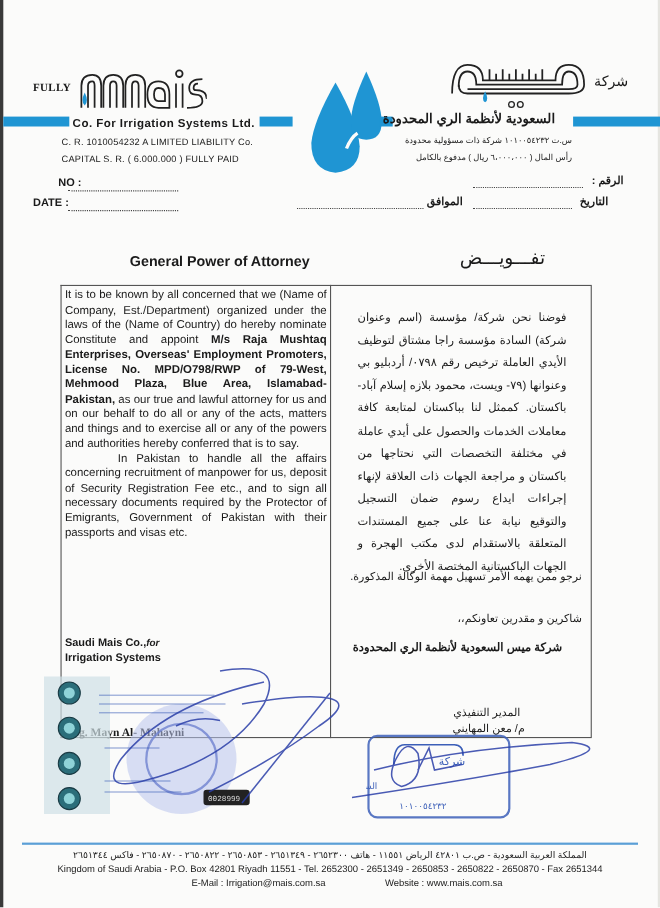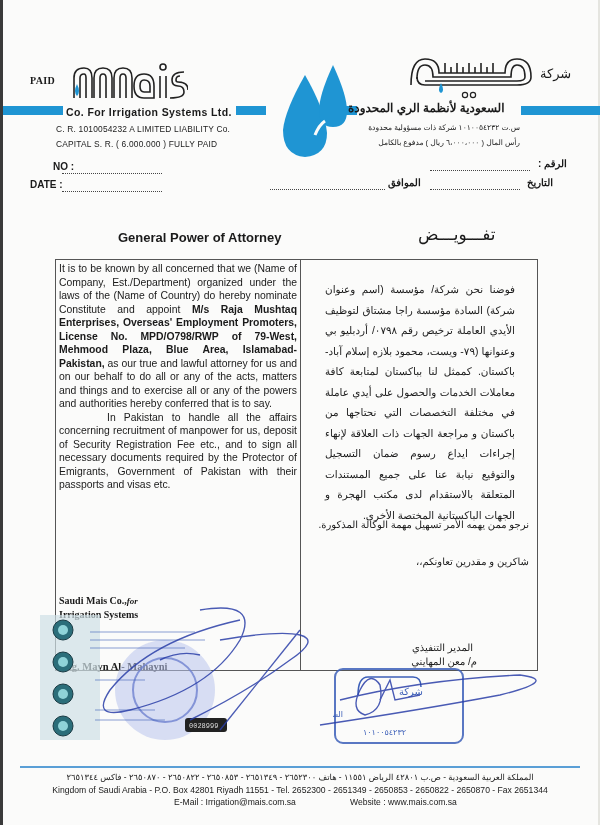--- a/index.html
+++ b/index.html
@@ -39,21 +39,21 @@
 
   
   .box { border:1px solid #555; }
   .box-en { left:55px; top:259px; width:245px; height:410px; border-right:none; }
   .box-ar { left:300px; top:259px; width:236px; height:410px; }
   .en-text { position:absolute; left:3px; top:2px; width:238px; font-size:10.4px; line-height:13.5px; text-align:justify; }
   .en-text p { margin:0; }
   .en-text b { font-weight:bold; }
   .indent { text-indent:48px; }
   .gap { margin-top:13px !important; }
-  .sig-co { position:absolute; left:3px; top:317px; font-family:Liberation Serif, serif; font-weight:bold; font-size:10px; line-height:14px;margin-top:17px; }
+  .sig-co { position:absolute; left:3px; top:317px; font-family:Liberation Sans, sans-serif; font-weight:bold; font-size:10px; line-height:14px; }
   .sig-co i { font-style:italic; font-weight:bold; font-size:9px; }
   .eng-name { position:absolute; left:3px; top:381px; font-family:"Liberation Serif", serif; font-weight:bold; font-size:10.5px;margin-top:20px; }
 
   .ar-text { position:absolute; right:6px; top:4px; width:222px; font-size:10.4px; line-height:20.5px; direction:rtl; text-align:justify; }
   .ar-text p { margin:16px; }
   .ar-req { position:absolute; right:8px; top:255px; width:220px; font-size:10px; line-height:20px; direction:rtl; }
   .ar-thanks { position:absolute; right:8px; top:296px; font-size:10px; direction:rtl; }
   .ar-company { position:absolute; right:26px; top:322px; font-size:10.5px; font-weight:bold; direction:rtl; }
   .ar-mgr { position:absolute; right:64px; top:382px; font-size:10px; direction:rtl; letter-spacing:1.5px; }
   .ar-mgr-name { position:absolute; right:60px; top:396px; font-size:10px; direction:rtl; }
@@ -69,21 +69,21 @@
   .footer-en { left:40px; top:785px; width:520px; font-size:8.6px; text-align:center; }
   .footer-email { left:129px; top:797px; font-size:8.6px;padding-left:45px; }
   .footer-web { left:350px; top:797px; font-size:8.6px; }
 </style>
 </head>
 <body>
 
 <div class="abs left-edge"></div>
 <div class="abs right-edge"></div>
 
-<div class="abs saudi">PAID</div>
+<div class="abs saudi">FULLY</div>
 <svg class="abs mais-logo" viewBox="0 0 118 38">
   <g fill="none" stroke="#222" stroke-width="1.6">
     <path d="M4 36 V16 Q4 6 14 6 Q22 6 22 16 V36 M10 36 V16 Q10 12 14 12 Q16 12 16 16 V36"></path>
     <path d="M24 36 V16 Q24 6 33 6 Q42 6 42 16 V36 M30 36 V16 Q30 12 33 12 Q36 12 36 16 V36"></path>
     <path d="M44 36 V16 Q44 6 53 6 Q62 6 62 16 V36 M50 36 V16 Q50 12 53 12 Q56 12 56 16 V36"></path>
     <path d="M84 36 H74 Q64 36 64 24 Q64 12 74 12 Q84 12 84 24 Z M80 30 H74 Q70 30 70 24 Q70 18 74 18 Q80 18 80 24 Z"></path>
     <circle cx="93" cy="5" r="3"></circle>
     <path d="M90 36 V14 M96 36 V14"></path>
     <path d="M114 10 Q102 10 102 18 Q102 24 108 24 Q114 24 114 30 Q114 36 100 36 M110 14 Q106 14 106 18 Q106 20 108 20 Q118 20 118 28"></path>
   </g>
@@ -147,20 +147,21 @@
   </div>
   <div class="eng-name">Eng. Mayn Al- Mahayni</div>
 </div>
 
 <div class="abs box box-ar">
   <div class="ar-text">
     <p>فوضنا نحن شركة/ مؤسسة (اسم وعنوان شركة) السادة مؤسسة راجا مشتاق لتوظيف الأيدي العاملة ترخيص رقم ٠٧٩٨/ أردبليو بي وعنوانها (٧٩- ويست، محمود بلازه إسلام آباد- باكستان. كممثل لنا بباكستان لمتابعة كافة معاملات الخدمات والحصول على أيدي عاملة في مختلفة التخصصات التي نحتاجها من باكستان و مراجعة الجهات ذات العلاقة لإنهاء إجراءات ايداع رسوم ضمان التسجيل والتوقيع نيابة عنا على جميع المستندات المتعلقة بالاستقدام لدى مكتب الهجرة و الجهات الباكستانية المختصة الأخرى.</p>
   </div>
   <div class="ar-req">نرجو ممن يهمه الأمر تسهيل مهمة الوكالة المذكورة.</div>
   <div class="ar-thanks">شاكرين و مقدرين تعاونكم،،</div>
+  <div class="ar-company">شركة ميس السعودية لأنظمة الري المحدودة</div>
   <div class="ar-mgr">المدير التنفيذي</div>
   <div class="ar-mgr-name">م/ معن المهايني</div>
 </div>
 
 <svg class="abs stamp-left" viewBox="0 0 205 135">
   <rect x="5" y="5" width="60" height="125" fill="#cfe0e6" opacity="0.7"></rect>
   <g fill="#2b6e7a" stroke="#1a3b44" stroke-width="1">
     <circle cx="28" cy="20" r="10"></circle>
       <circle cx="28" cy="52" r="10"></circle>
       <circle cx="28" cy="84" r="10"></circle>

